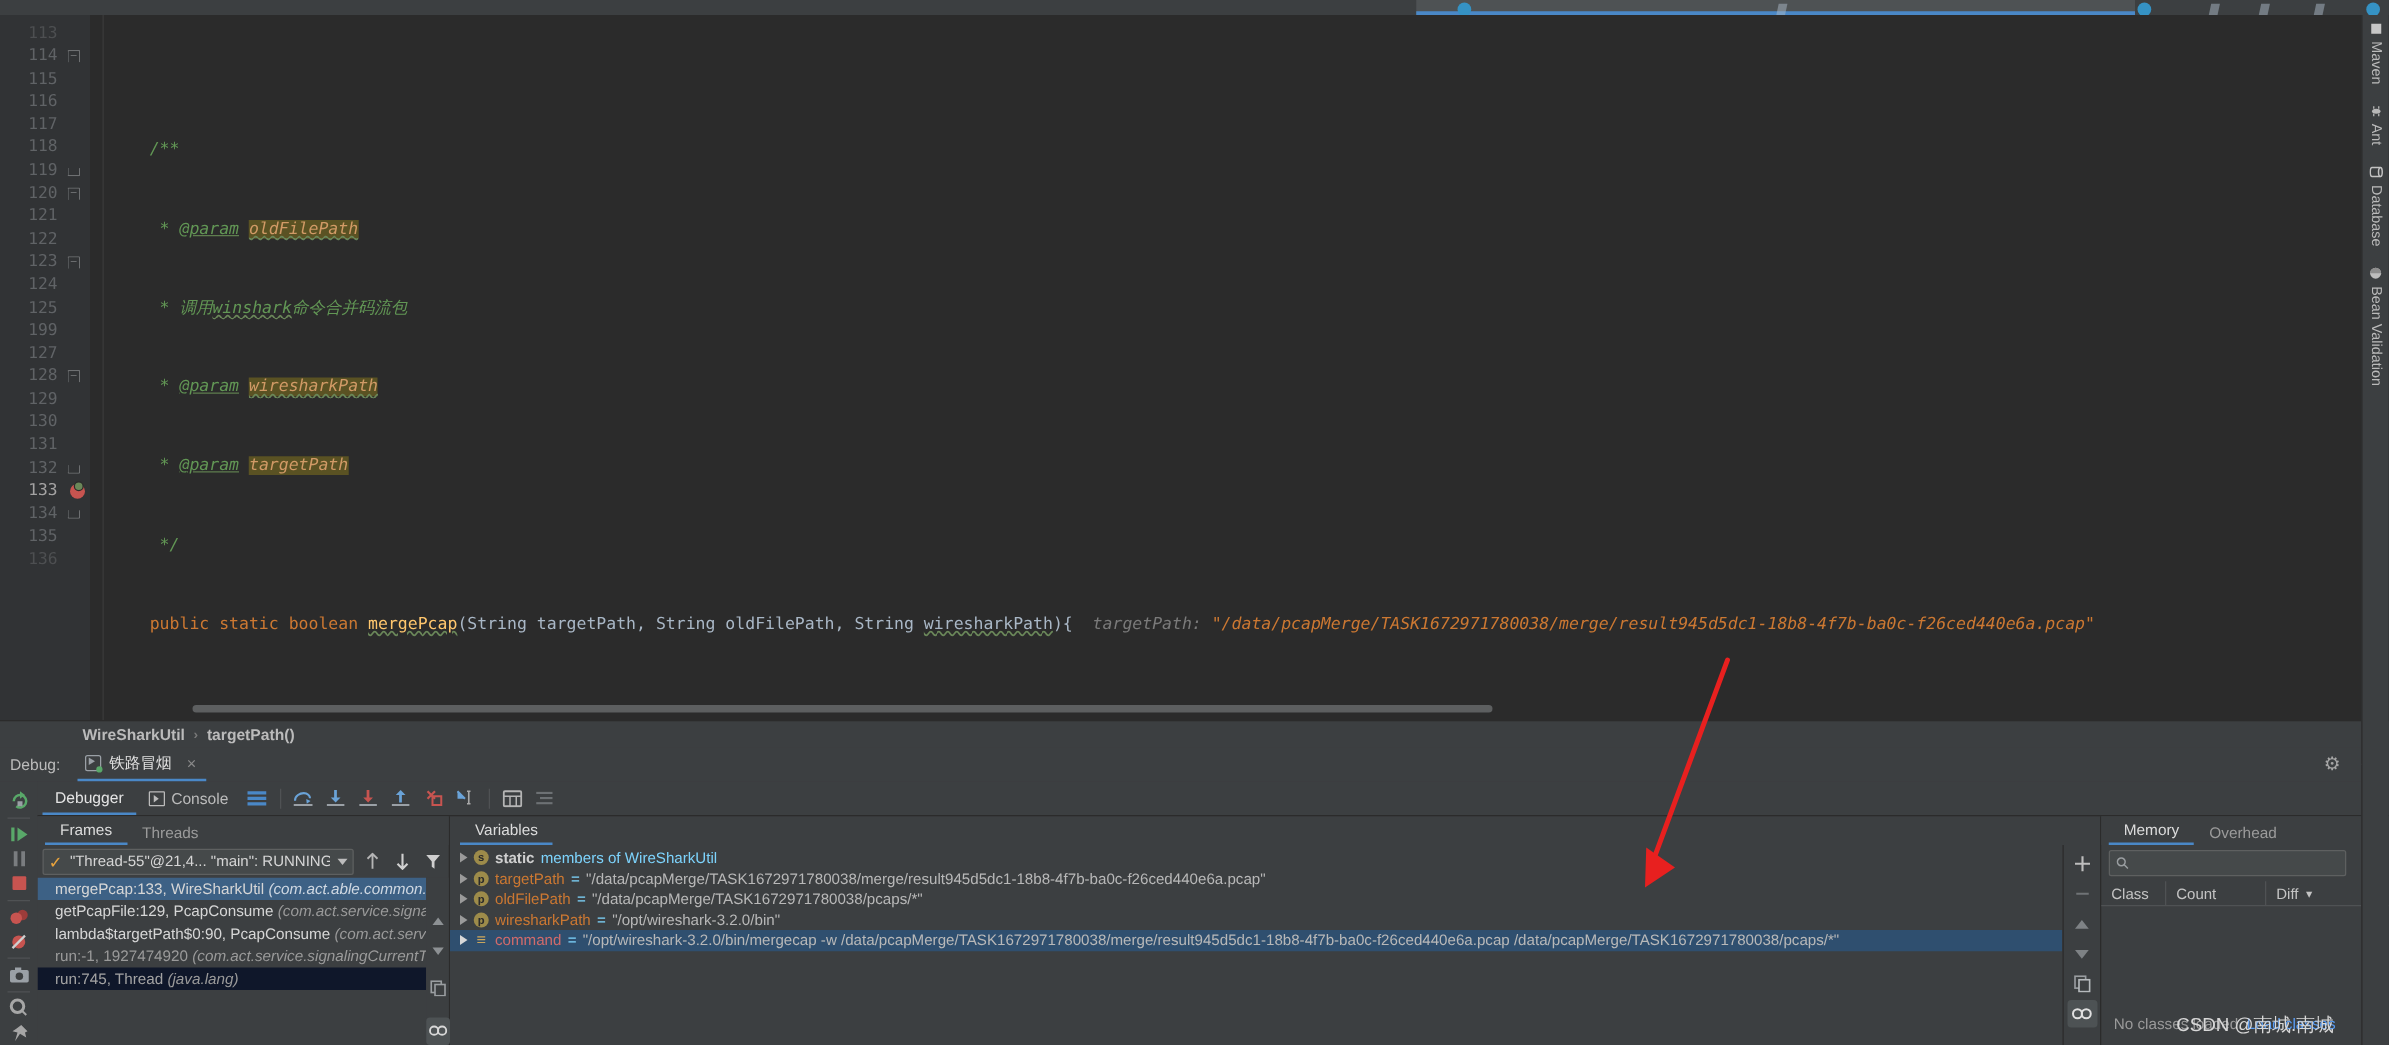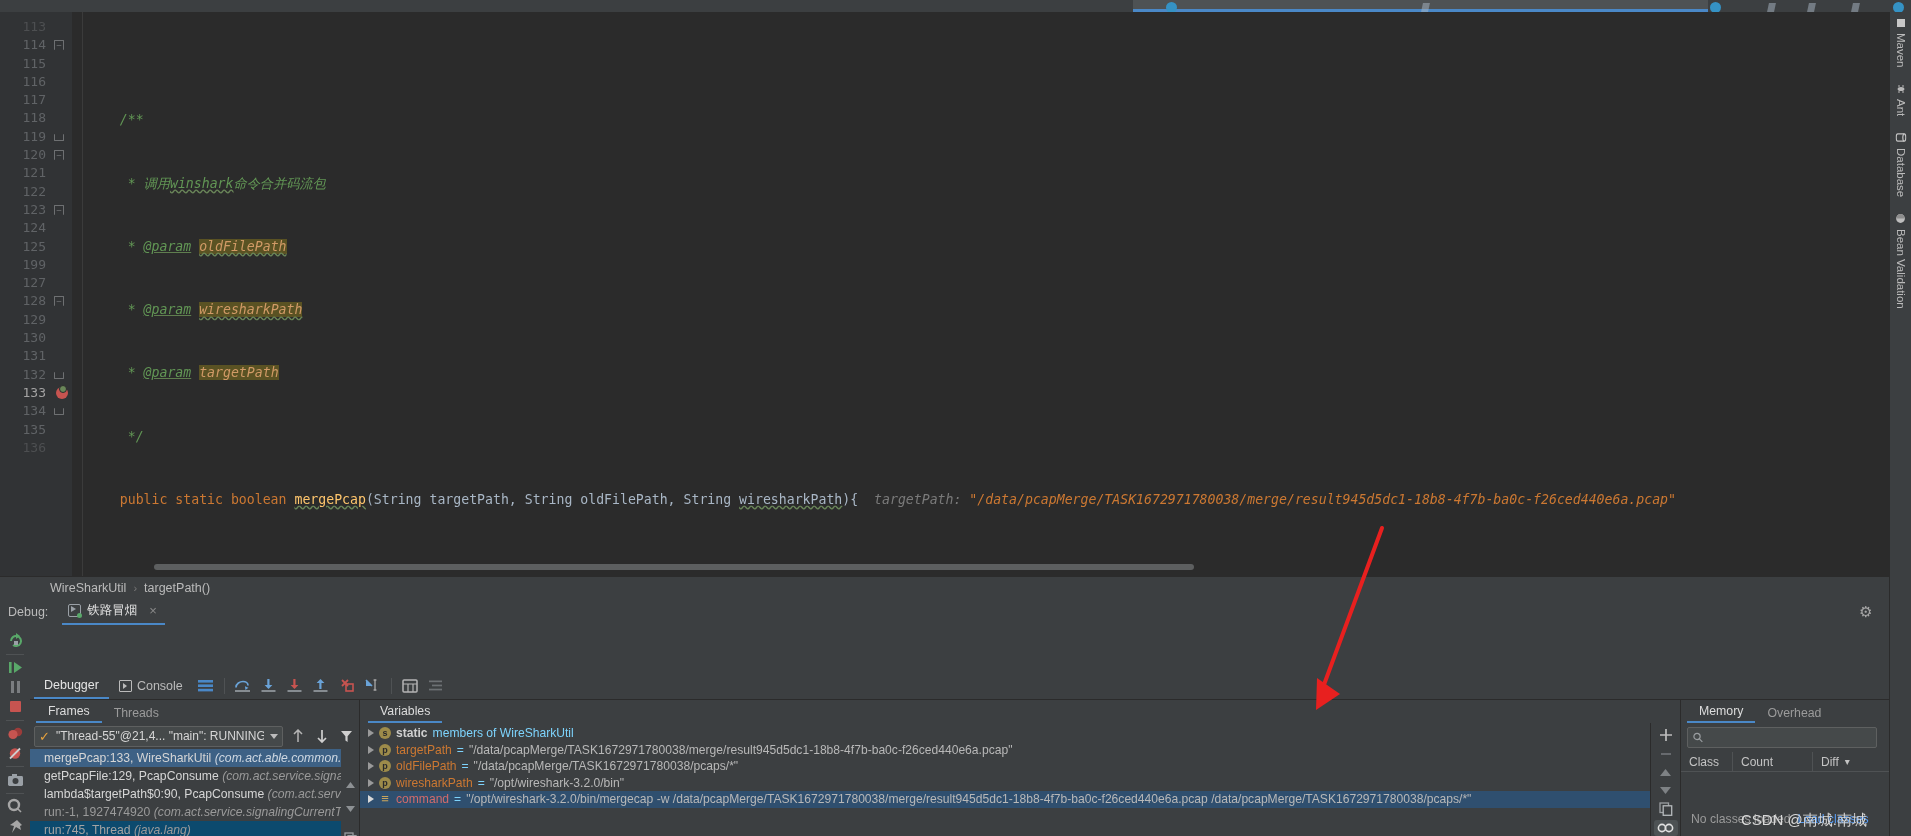--- a/index.html
+++ b/index.html
@@ -74,22 +74,23 @@
     background: #5d5f60; border-radius: 3px;
   }
   .right-marks { position: absolute; right: 0; top: 0; width: 14px; bottom: 0; background: #313335; }
   .right-marks i {
     position: absolute; right: 2px; width: 10px; height: 2px; background: #cc8b3b; display:block;
   }
 
   
   .breadcrumb {
     height: 22px; flex: none; background: #3c3f41; color: #bbbbbb;
-    font-size: 12.5px; display: flex; align-items: center; padding-left: 50px; gap: 7px;
+    font-size: 12.5px; display: flex; align-items: center; padding-left: 66px; gap: 7px;
     border-top: 1px solid #2b2b2b;
+    font-weight: bold;
   }
   .breadcrumb .sep { color: #787878; font-size: 11px; }
 
   
   .dbg-header {
     height: 27px; flex: none; background: #3c3f41; display: flex; align-items: center;
     padding-left: 8px; font-size: 12.5px; color: #bbbbbb; position: relative;
   }
   .dbg-header .label { margin-right: 14px; }
   .dbg-tab {
@@ -118,21 +119,21 @@
   
   .dbg-body { flex: 1; display: flex; background: #3c3f41; min-height: 0; }
 
   .dbg-left-rail {
     width: 30px; flex: none; background: #3c3f41; display: flex; flex-direction: column;
     align-items: center; padding-top: 6px; gap: 0;
   }
   .rail-btn { width: 30px; height: 28px; display:flex; align-items:center; justify-content:center; }
   .rail-sep { width: 18px; height: 1px; background: #4f5254; margin: 3px 0; }
 
-  .dbg-main { flex: 1; display: flex; flex-direction: column; min-width: 0; margin-top: 47px; }
+  .dbg-main { flex: 1; display: flex; flex-direction: column; min-width: 0; }
 
   .dbg-toolbar {
     height: 28px; flex: none; display: flex; align-items: center; gap: 0;
     border-bottom: 1px solid #2b2b2b; background:#3c3f41; padding-left: 4px;
   }
   .tb-tab {
     font-size: 12.5px; color: #bbbbbb; padding: 5px 10px 5px 10px; position: relative;
     display:flex; align-items:center; gap:5px;
   }
   .tb-tab.active { border-bottom: 2px solid #4a88c7; color: #e4e4e4; }
@@ -165,21 +166,21 @@
   .caret-dn { width:0;height:0;border-left:4px solid transparent;border-right:4px solid transparent;border-top:5px solid #bcbcbc;}
   .tbar-ico { width: 18px; height: 20px; display:flex; align-items:center; justify-content:center;}
 
   .frames-list { flex: 1; overflow: hidden; background: #3c3f41; }
   .frame-row {
     height: 18px; line-height: 18px; font-size: 12.2px; color: #d6d6d6;
     padding-left: 14px; white-space: nowrap; overflow: hidden;
   }
   .frame-row.sel { background: #3d6185; }
   .frame-row.dim { color: #9a9a9a; }
-  .frame-row.lib { background: #0c4a6e; color: #a3a3a3; }
+  .frame-row.lib { background: #0f172a; color: #a3a3a3; }
   .frame-row .pkg { color: #9a9a9a; font-style: italic; }
   .frame-row.sel .pkg { color: #cfd8e2; }
 
   .frames-scroll-rail { width: 18px; flex:none; background:#3c3f41; display:flex; flex-direction:column; align-items:center; padding-top:26px; gap:6px;}
 
   .vars-head { height: 23px; flex:none; display:flex; align-items:flex-end; padding-left: 8px;}
   .vars-list { flex: 1; background: #3c3f41; overflow: hidden; padding-top: 2px;}
   .var-row {
     height: 16.5px; line-height: 16.5px; font-size: 12.1px; color: #bababa;
     display: flex; align-items: center; gap: 5px; padding-left: 8px; white-space: nowrap;
@@ -276,23 +277,23 @@
       <div class="ln" style="color:#4d4f51">136</div>
     </div>
 
     <div class="vline"></div>
 
     <div class="code">
       <div class="row" style="color:#4d4f51"></div>
 
       <div class="row"><span class="cmt">    /**</span></div>
 
+      <div class="row"><span class="cmt">     * </span><span class="cmt-tag">@param</span><span class="cmt"> </span><span class="param-hl err-u">oldFilePath</span></div>
+
       <div class="row"><span class="cmt">     * 调用</span><span class="cmt err-u">winshark</span><span class="cmt">命令合并码流包</span></div>
-
-      <div class="row"><span class="cmt">     * </span><span class="cmt-tag">@param</span><span class="cmt"> </span><span class="param-hl err-u">oldFilePath</span></div>
 
       <div class="row"><span class="cmt">     * </span><span class="cmt-tag">@param</span><span class="cmt"> </span><span class="param-hl err-u">wiresharkPath</span></div>
 
       <div class="row"><span class="cmt">     * </span><span class="cmt-tag">@param</span><span class="cmt"> </span><span class="param-hl">targetPath</span></div>
 
       <div class="row"><span class="cmt">     */</span></div>
 
       <div class="row"><span class="kw">    public static boolean </span><span class="fn err-u">mergePcap</span><span class="var">(</span><span class="var">String targetPath, String oldFilePath, String </span><span class="mth err-u">wiresharkPath</span><span class="var">){</span><span class="hint">  targetPath: </span><span class="hintv">"/data/pcapMerge/TASK1672971780038/merge/result945d5dc1-18b8-4f7b-ba0c-f26ced440e6a.pcap"</span></div>
 
       

